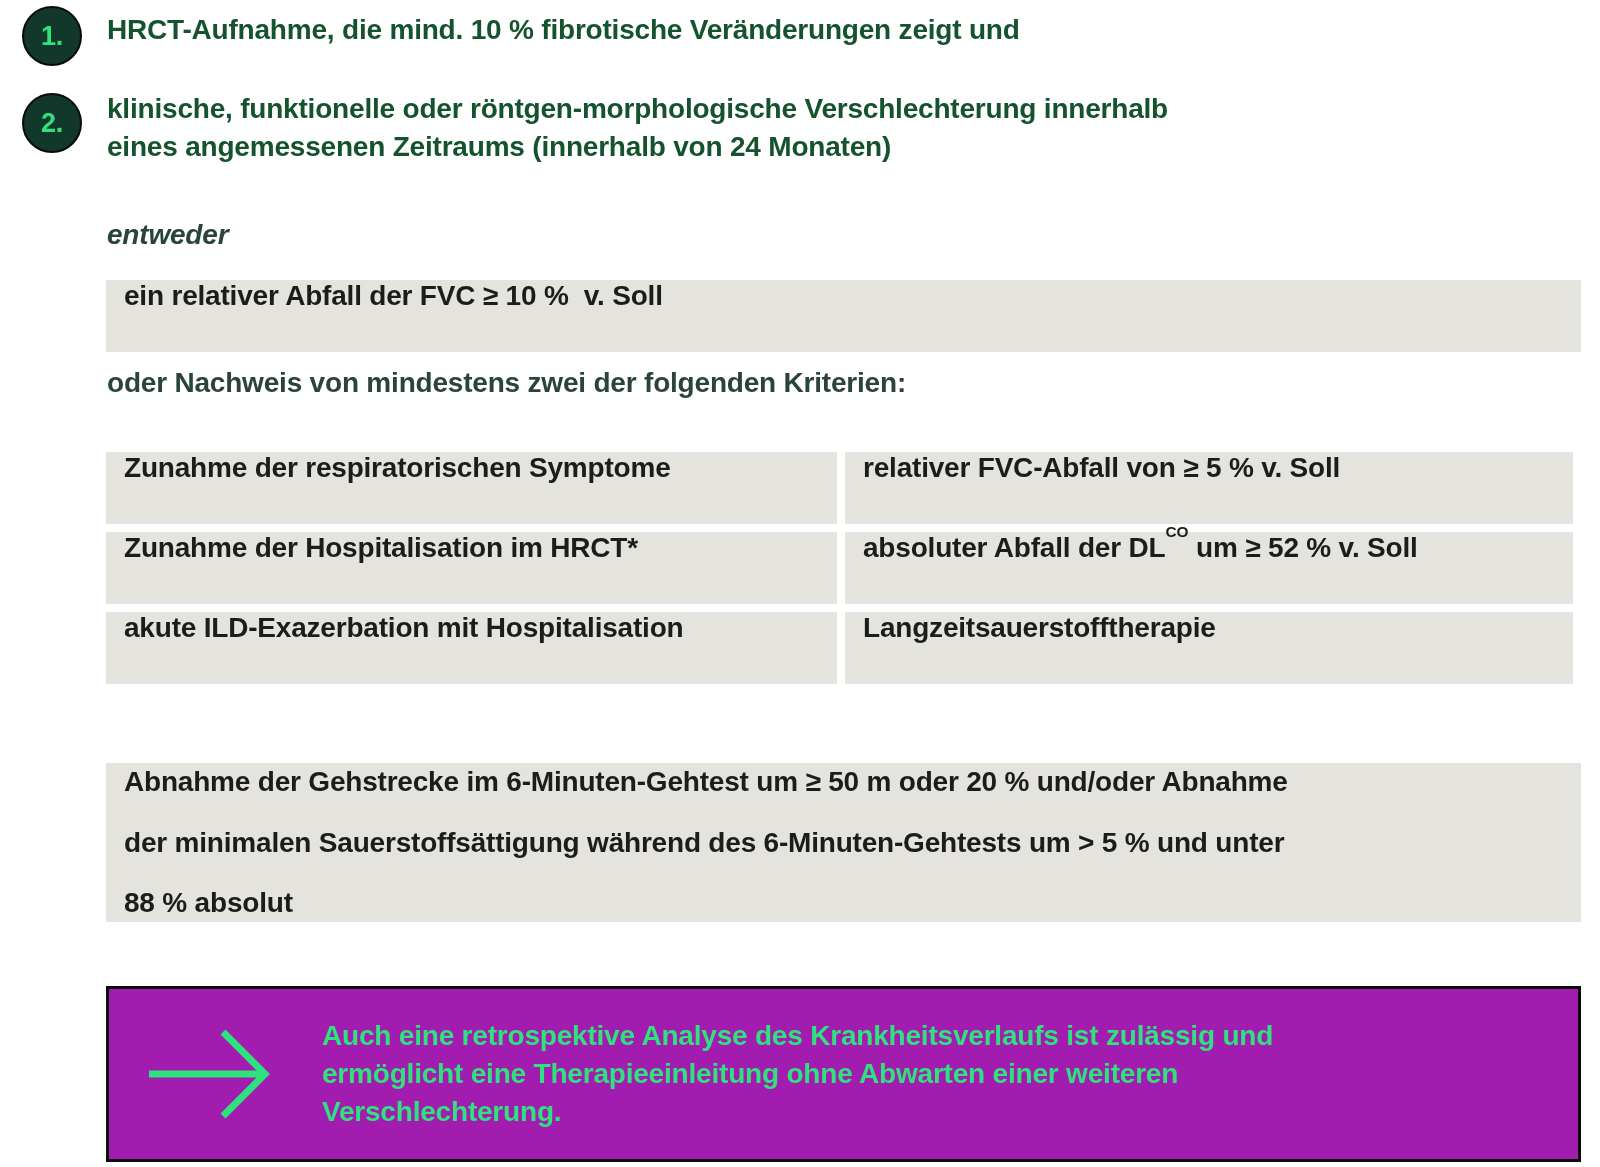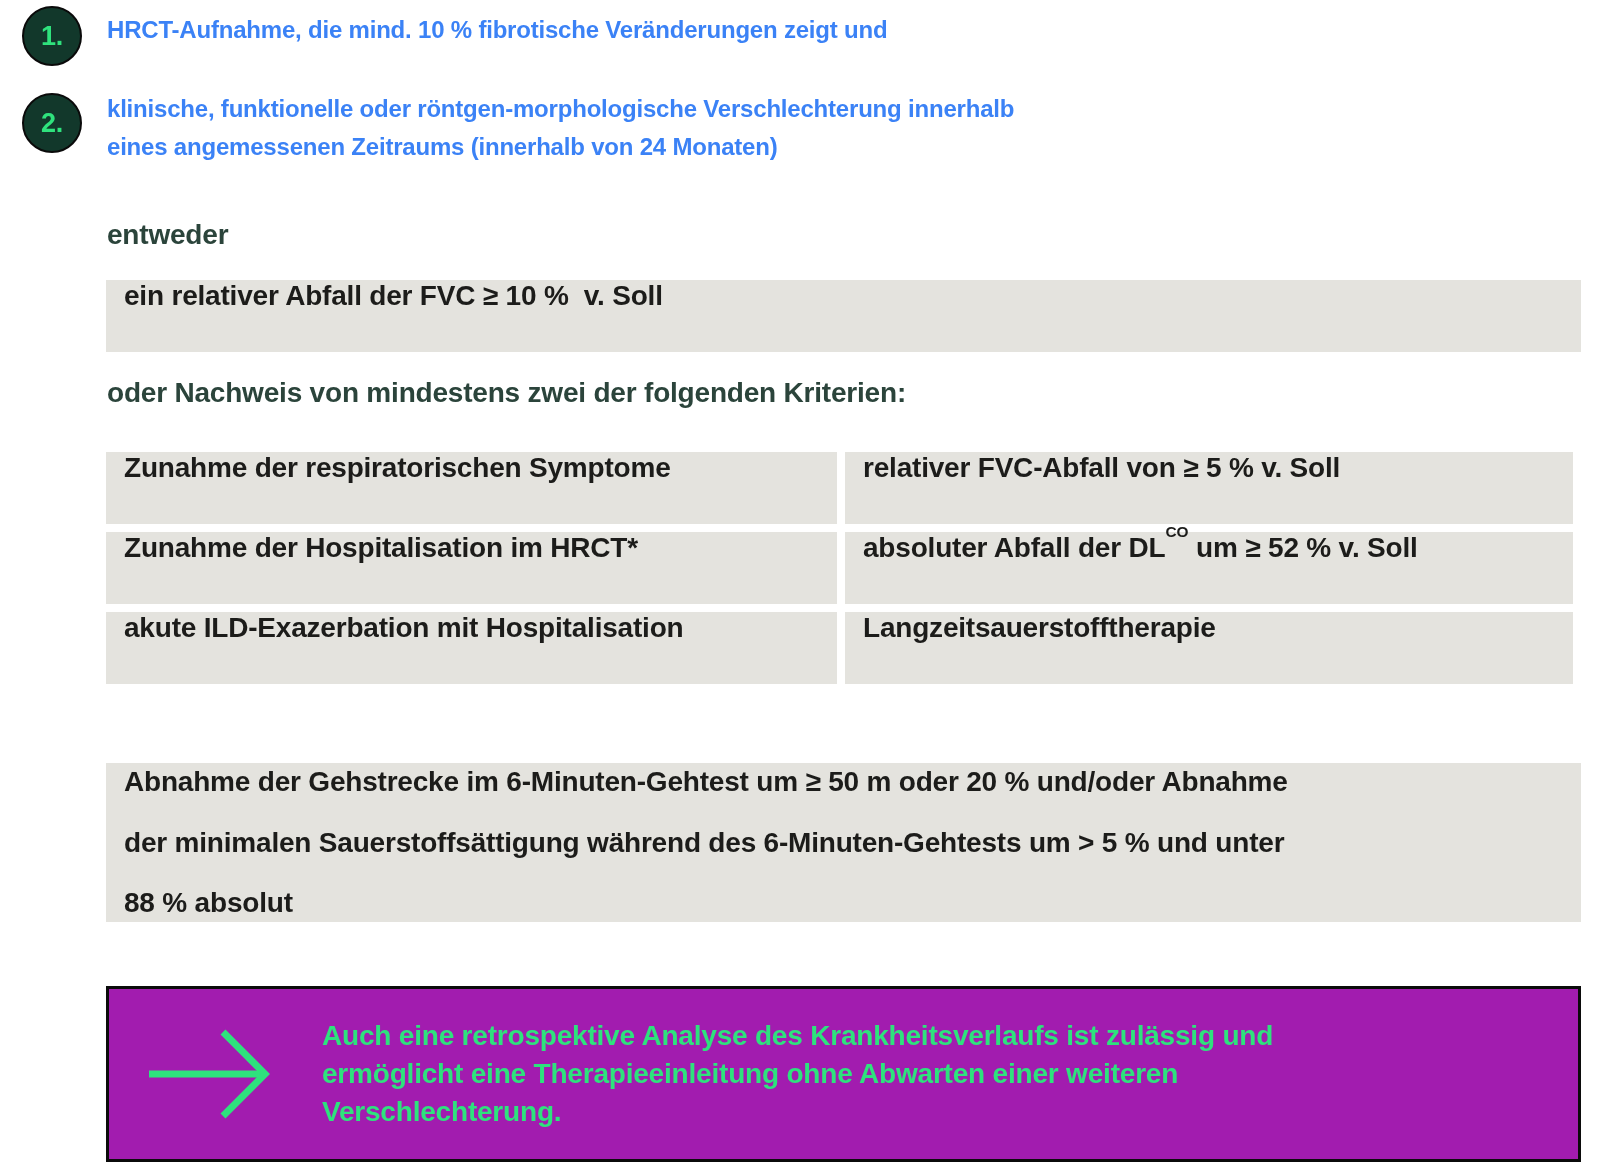--- a/index.html
+++ b/index.html
@@ -26,37 +26,37 @@
     display: flex; align-items: center; justify-content: center;
     color: #2fe27d;
     font-size: 27px;
   }
   .badge-1 { left: 22px; top: 6px; }
   .badge-2 { left: 22px; top: 93px; }
 
   .item-text {
     position: absolute;
     left: 107px;
-    font-size: 24px;
-    color: #3b82f6;
+    font-size: 28px;
+    color: #14532d;
     line-height: 38px;
   }
   .item-text-1 { top: 11px; width: 1380px; }
   .item-text-2 { top: 90px; width: 1380px; }
   .line { white-space: pre; }
 
   .subhead {
     position: absolute;
     left: 107px;
     font-size: 28px;
     color: #2b443b;
     line-height: 36px;
   }
-  .subhead-either { top: 217px; }
-  .subhead-or { top: 375px; }
+  .subhead-either { top: 217px; font-style: italic; }
+  .subhead-or { top: 365px; }
 
   .gbox {
     background: #e4e3de;
     color: #1c1c1a;
     font-size: 28px;
     display: flex;
     align-items: flex-start;
     box-sizing: border-box;
     padding: 0 18px;
     white-space: pre;

